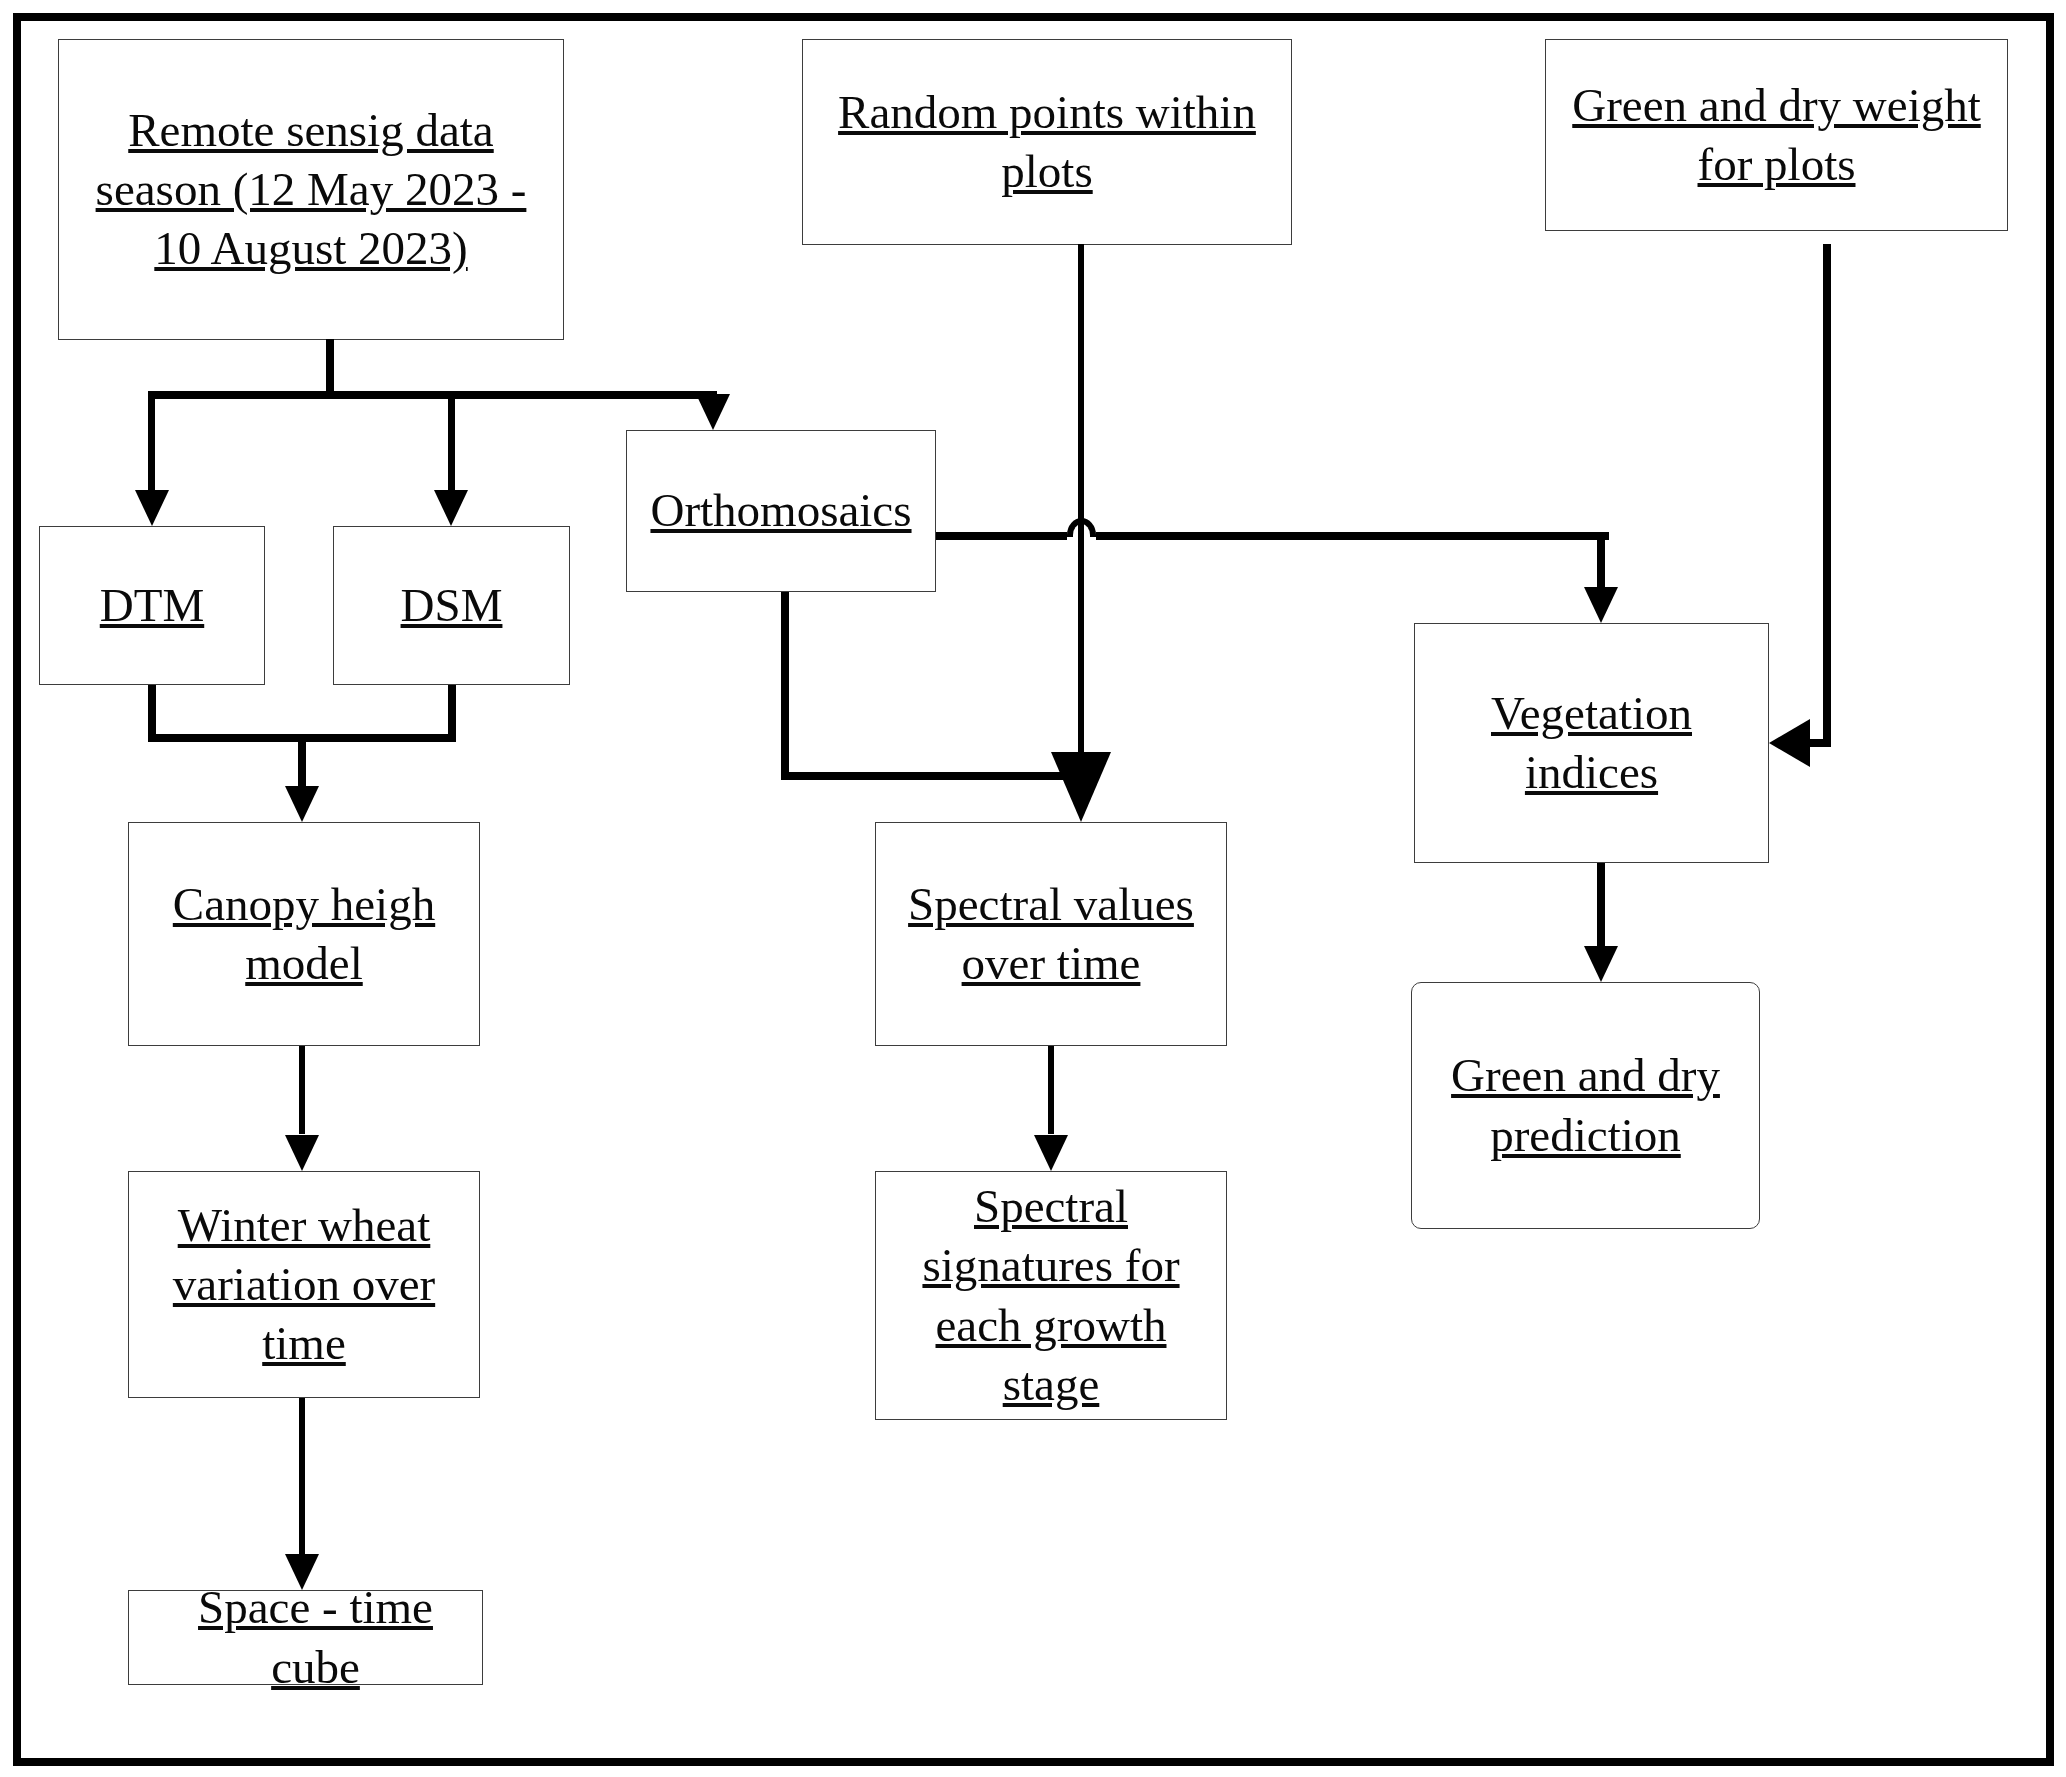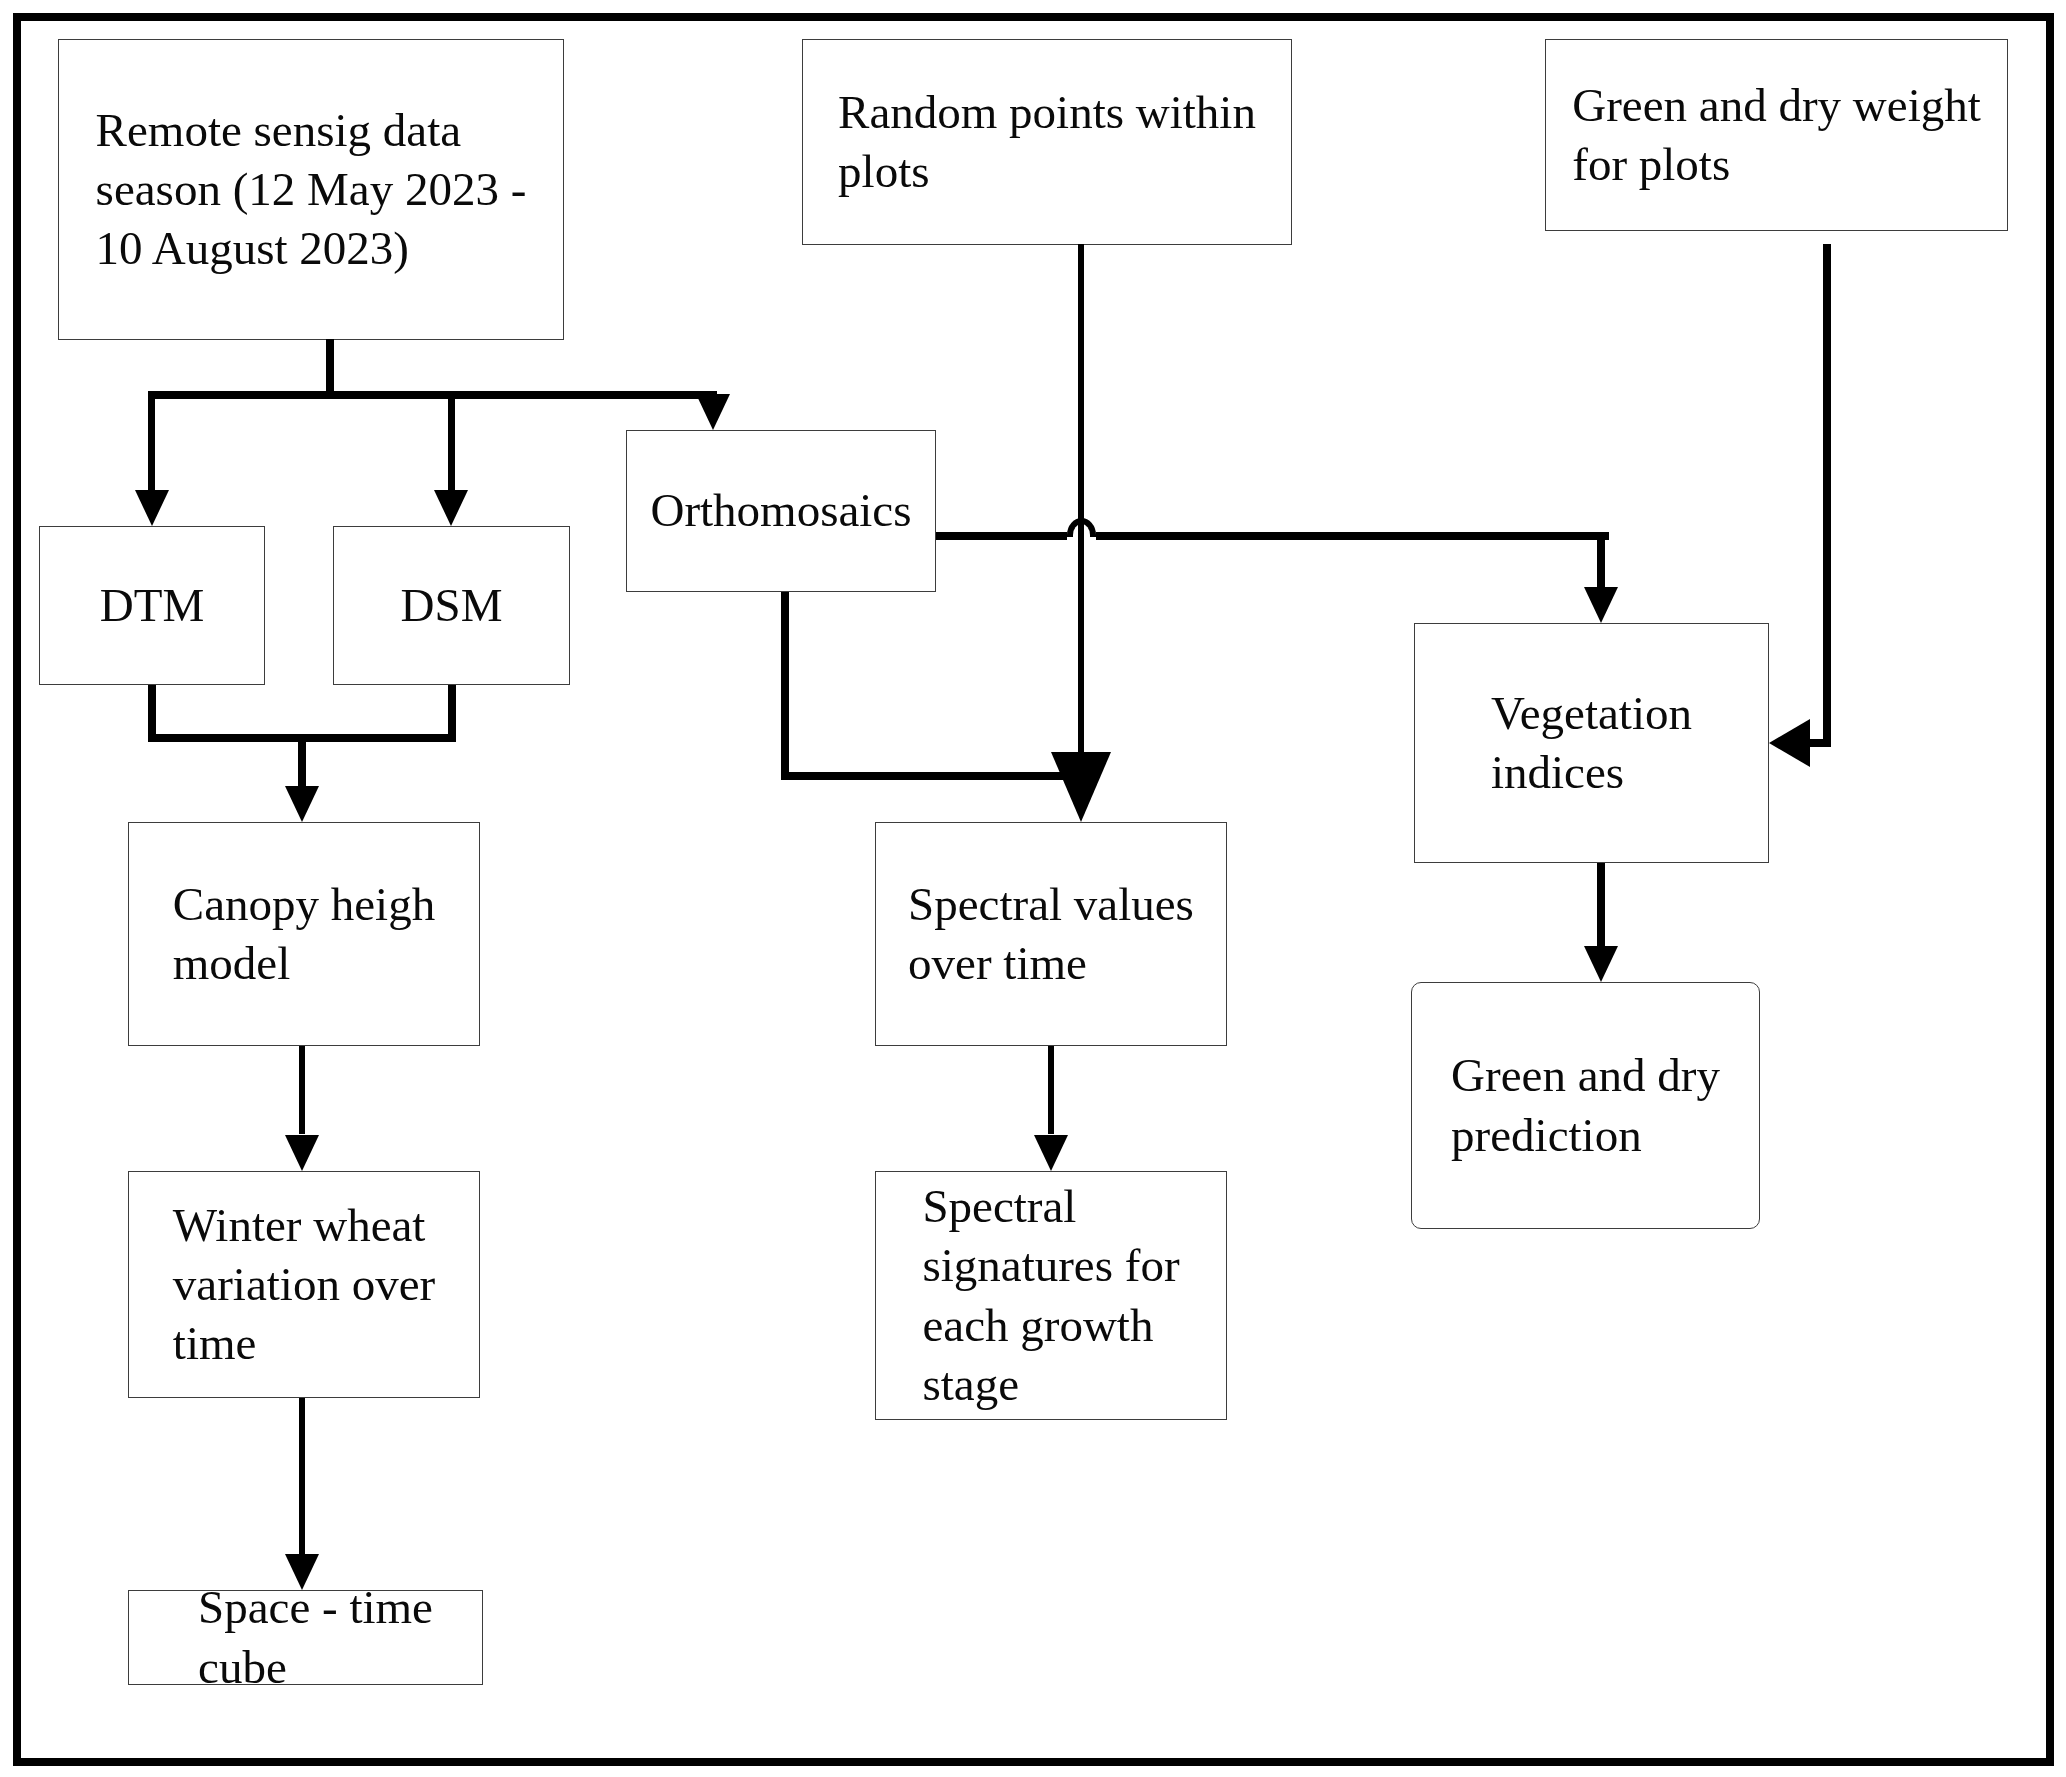--- a/index.html
+++ b/index.html
@@ -12,21 +12,22 @@
     overflow:hidden;
   }
   #outer-frame{
     position:absolute;left:12.5px;top:12.5px;width:2041px;height:1753px;
     border:8px solid #000;box-sizing:border-box;
   }
   .node{
     position:absolute;background:#ffffff;border:1.9px solid #3d3d3d;
     box-sizing:border-box;
     display:flex;align-items:center;justify-content:center;
-    text-align:left;
+    text-align:center;
+    text-decoration:underline;
   }
   .node-text{font-size:47px;line-height:1.26;}
   .node-text span{display:block;white-space:nowrap;}
   .edge{position:absolute;background:#000;}
   .head{position:absolute;width:0;height:0;border-style:solid;background:none;}
   .head-down{border-color:#000 transparent transparent transparent;}
   .head-left{border-color:transparent #000 transparent transparent;}
   .hop{
     position:absolute;background:transparent;
     border:6.9px solid #000;border-bottom:none;

